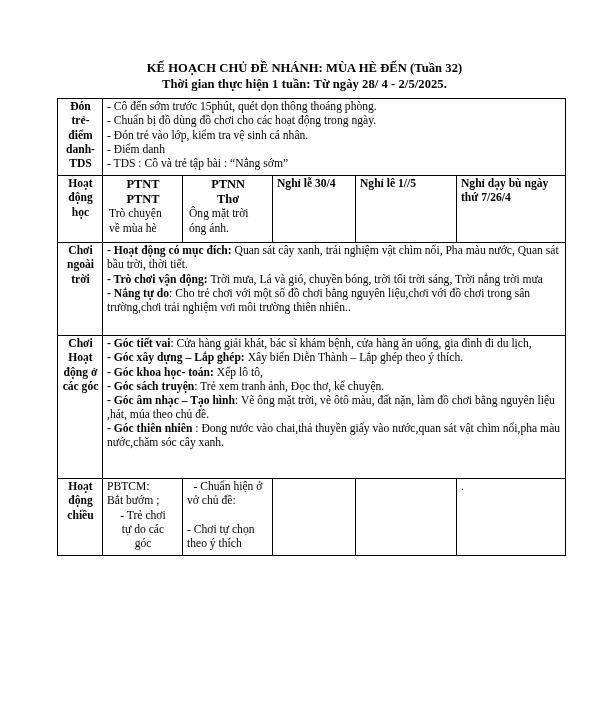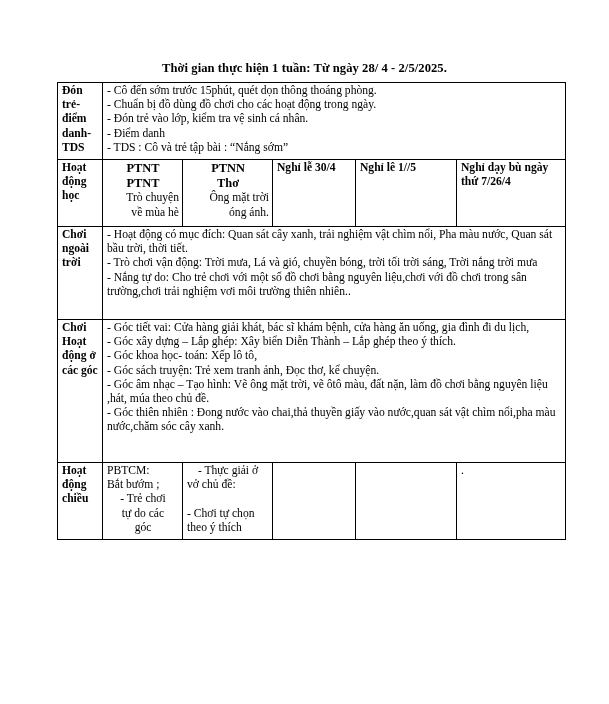--- a/index.html
+++ b/index.html
@@ -55,47 +55,47 @@
 
   .hdr td {
     text-align: center;
     font-weight: bold;
     font-size: 12.2px;
     vertical-align: top;
     padding-top: 2px;
     height: 30px;
   }
   td.rowlabel {
-    text-align: left;
+    text-align: center;
     font-weight: bold;
     font-size: 11.8px;
     line-height: 1.26;
     padding-top: 2px;
   }
   td.wide {
     padding-left: 4px;
   }
   td.wide p {
     margin: 0;
     padding: 0;
   }
-  .b { font-weight: normal; }
+  .b { font-weight: bold; }
   td.cell-center {
     text-align: center;
     font-size: 11.8px;
     line-height: 1.3;
   }
   td.cell-center .hd {
     font-weight: bold;
     font-size: 12.4px;
     display: block;
   }
   td.cell-center .sub {
     display: block;
-    text-align: right;
+    text-align: left;
     padding-left: 2px;
   }
   td.holiday {
     font-weight: bold;
     font-size: 12.1px;
     line-height: 1.3;
     padding-top: 2px;
     padding-left: 6px;
   }
   td.pm {
@@ -115,20 +115,21 @@
   .r-choiNgoai td { height: 90px; }
   .r-goc td { height: 140px; }
   .r-chieu td { height: 74px; }
 </style>
 </head>
 <body>
 
 <div class="page">
 
   <div class="doc-header">
+    <div class="hl">KẾ HOẠCH CHỦ ĐỀ NHÁNH: MÙA HÈ ĐẾN (Tuần 32)</div>
     <div class="hl">Thời gian thực hiện 1 tuần: Từ ngày 28/ 4 - 2/5/2025.</div>
   </div>
 
   <table class="plan">
     <colgroup>
       <col class="c0">
         <col class="c1">
         <col class="c2">
         <col class="c3">
         <col class="c4">
@@ -190,21 +191,21 @@
       <tr class="r-chieu">
         <td class="rowlabel">Hoạt động chiều</td>
         <td class="pm">
           <p class="lft">PBTCM:</p>
           <p class="lft">Bắt bướm ;</p>
           <p>- Trẻ chơi</p>
           <p>tự do các</p>
           <p>góc</p>
         </td>
         <td class="pm">
-          <p>- Thực giải ở</p>
+          <p>- Chuẩn hiện ở</p>
           <p class="lft">vở chủ đề:</p>
           <p>&nbsp;</p>
           <p class="lft">- Chơi tự chọn</p>
           <p class="lft">theo ý thích</p>
         </td>
         <td></td>
         <td></td>
         <td class="dot-mark">.</td>
       </tr>
     </tbody>

